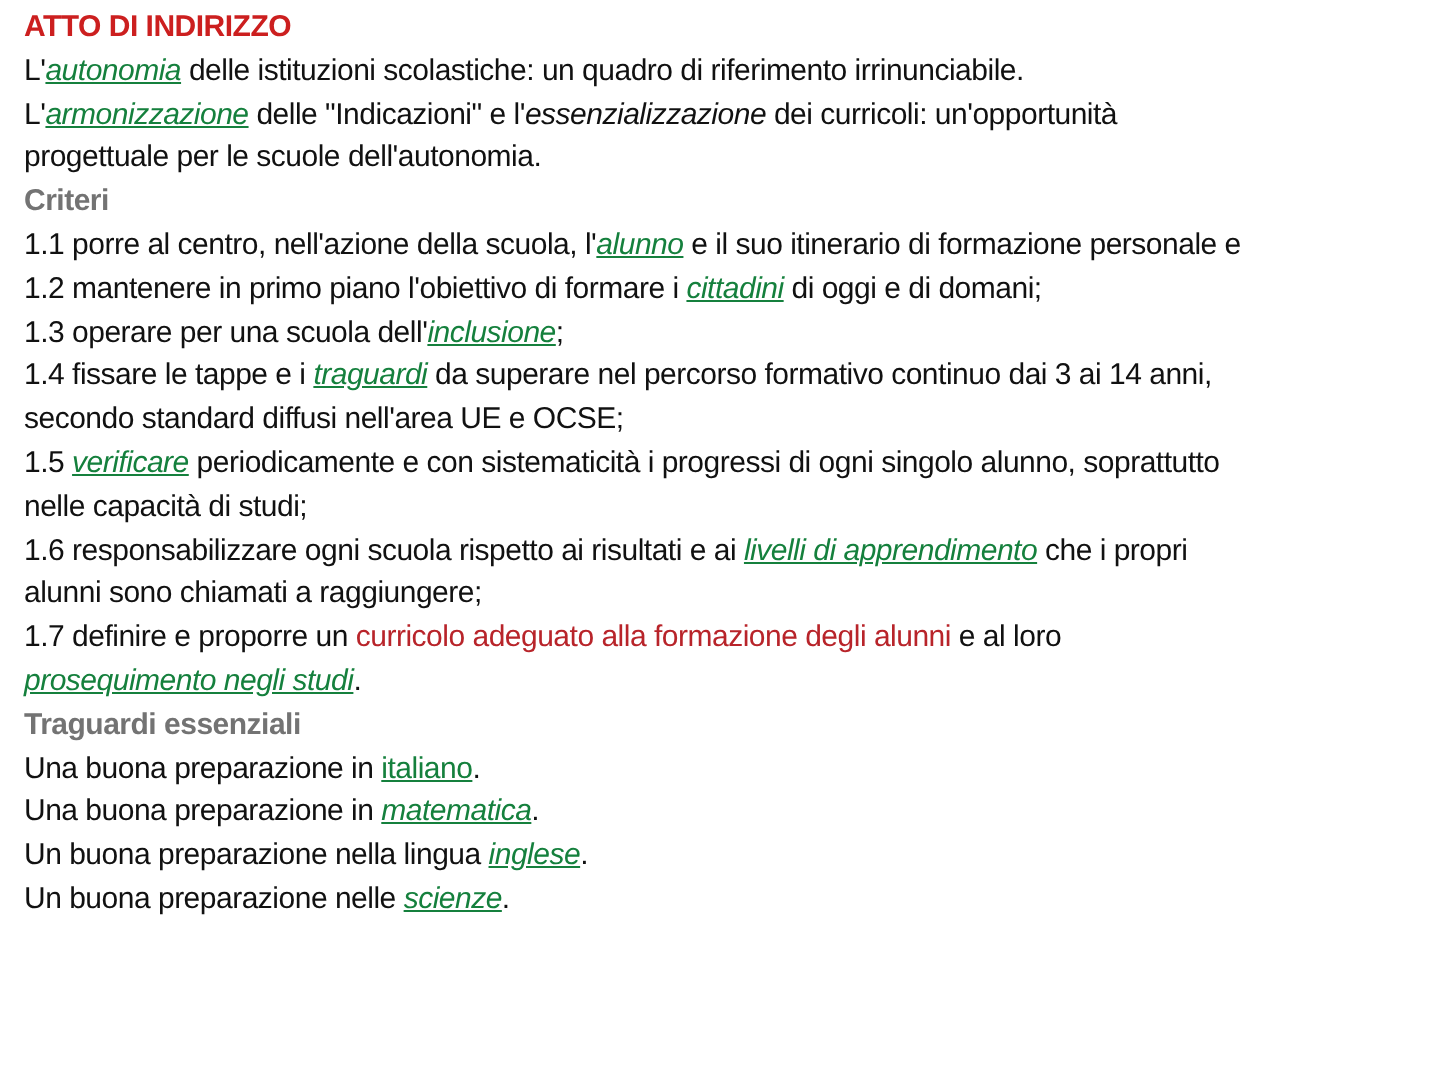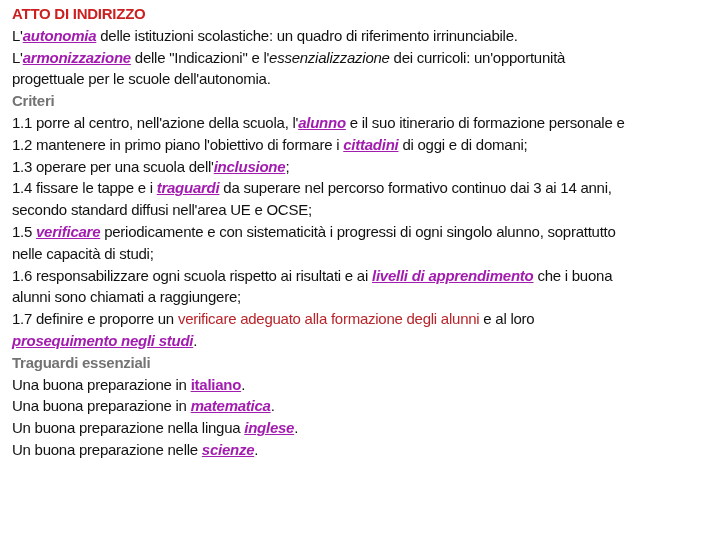--- a/index.html
+++ b/index.html
@@ -11,23 +11,23 @@
     font-family: "Liberation Sans", sans-serif;
     font-size: 15px;
     line-height: 21.8px;
     color: #111111;
     letter-spacing: -0.25px;
   }
   .line { white-space: nowrap; }
   .red-head { color: #cc1f1f; font-weight: bold; }
   .green-head { color: #737373; font-weight: bold; }
   .link {
-    color: #a21caf;
+    color: #15803d;
     text-decoration: underline;
-    font-weight: bold;
+    font-weight: normal;
     font-style: italic;
     cursor: pointer;
   }
   .link.plain { font-style: normal; }
   .ital { font-style: italic; }
   .num { font-weight: normal; }
   .red-text { color: #b8242a; }
 </style>
 </head>
 <body>
@@ -56,26 +56,26 @@
     <div class="line"><span class="num">1.4</span><span> fissare le tappe e i </span><span class="link">traguardi</span><span> da superare nel percorso formativo continuo dai 3 ai 14 anni,</span></div>
     <div class="line">secondo standard diffusi nell'area UE e OCSE;</div>
   </div>
 
   <div>
     <div class="line"><span class="num">1.5</span><span> </span><span class="link">verificare</span><span> periodicamente e con sistematicità i progressi di ogni singolo alunno, soprattutto</span></div>
     <div class="line">nelle capacità di studi;</div>
   </div>
 
   <div>
-    <div class="line"><span class="num">1.6</span><span> responsabilizzare ogni scuola rispetto ai risultati e ai </span><span class="link">livelli di apprendimento</span><span> che i buona</span></div>
+    <div class="line"><span class="num">1.6</span><span> responsabilizzare ogni scuola rispetto ai risultati e ai </span><span class="link">livelli di apprendimento</span><span> che i propri</span></div>
     <div class="line">alunni sono chiamati a raggiungere;</div>
   </div>
 
   <div>
-    <div class="line"><span class="num">1.7</span><span> definire e proporre un </span><span class="red-text">verificare adeguato alla formazione degli alunni</span><span> e al loro</span></div>
+    <div class="line"><span class="num">1.7</span><span> definire e proporre un </span><span class="red-text">curricolo adeguato alla formazione degli alunni</span><span> e al loro</span></div>
     <div class="line"><span class="link">prosequimento negli studi</span><span>.</span></div>
   </div>
 
   <div class="line green-head">Traguardi essenziali</div>
 
   <div class="line"><span>Una buona preparazione in </span><span class="link plain">italiano</span><span>.</span></div>
 
   <div class="line"><span>Una buona preparazione in </span><span class="link">matematica</span><span>.</span></div>
 
   <div class="line"><span>Un buona preparazione nella lingua </span><span class="link">inglese</span><span>.</span></div>

